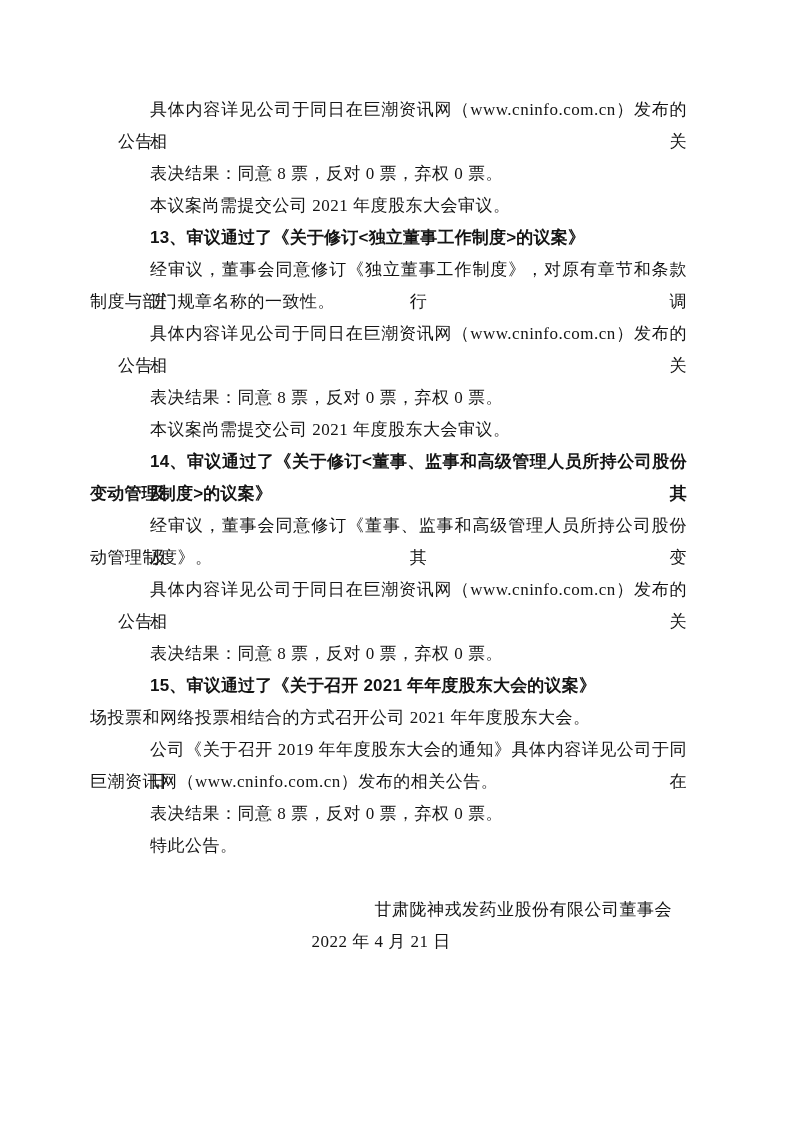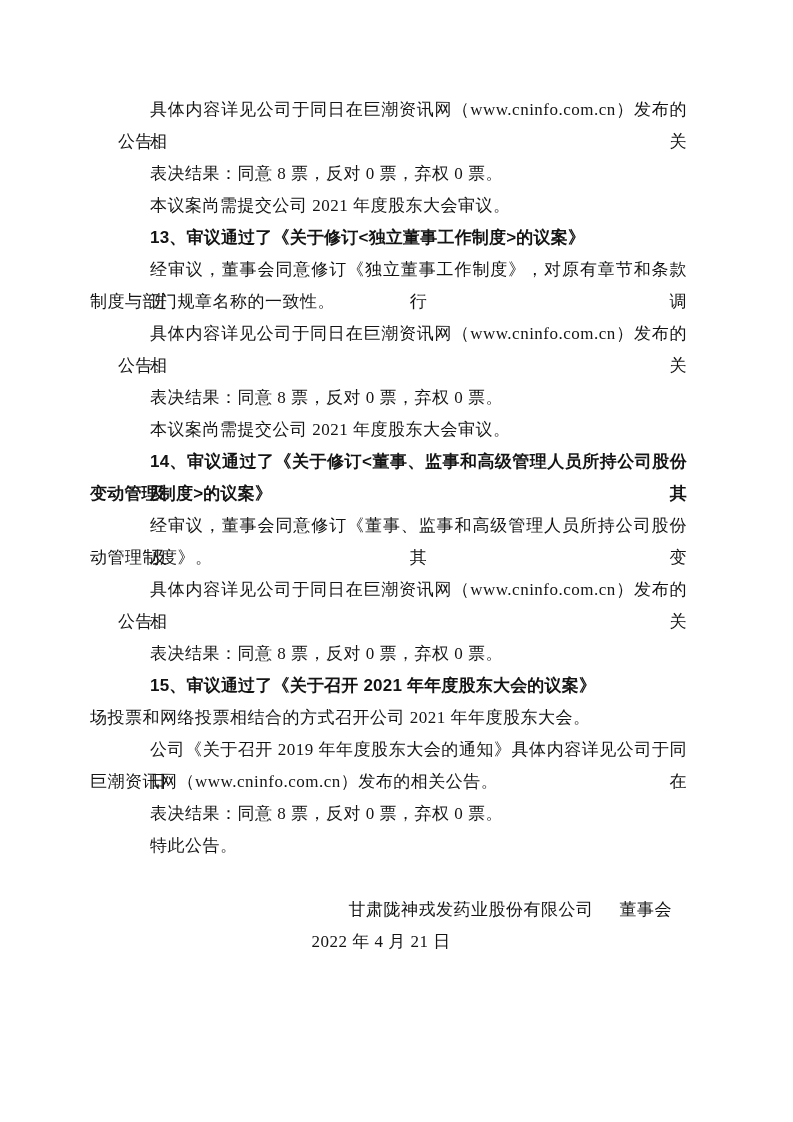--- a/index.html
+++ b/index.html
@@ -34,21 +34,20 @@
     letter-spacing:0.2px;
   }
   .spacer .line{height:32px;}
   .signature-block{
     text-align:right;
     padding-right:15px;
   }
   .signature-line{
     line-height:32px;height:32px;
     display:flex;justify-content:flex-end;align-items:center;
-    gap:26px;
     letter-spacing:0.5px;
   }
   .date-line{
     line-height:32px;height:32px;
     letter-spacing:0.5px;
     text-align:center;
   }
 </style>
 </head>
 <body>

